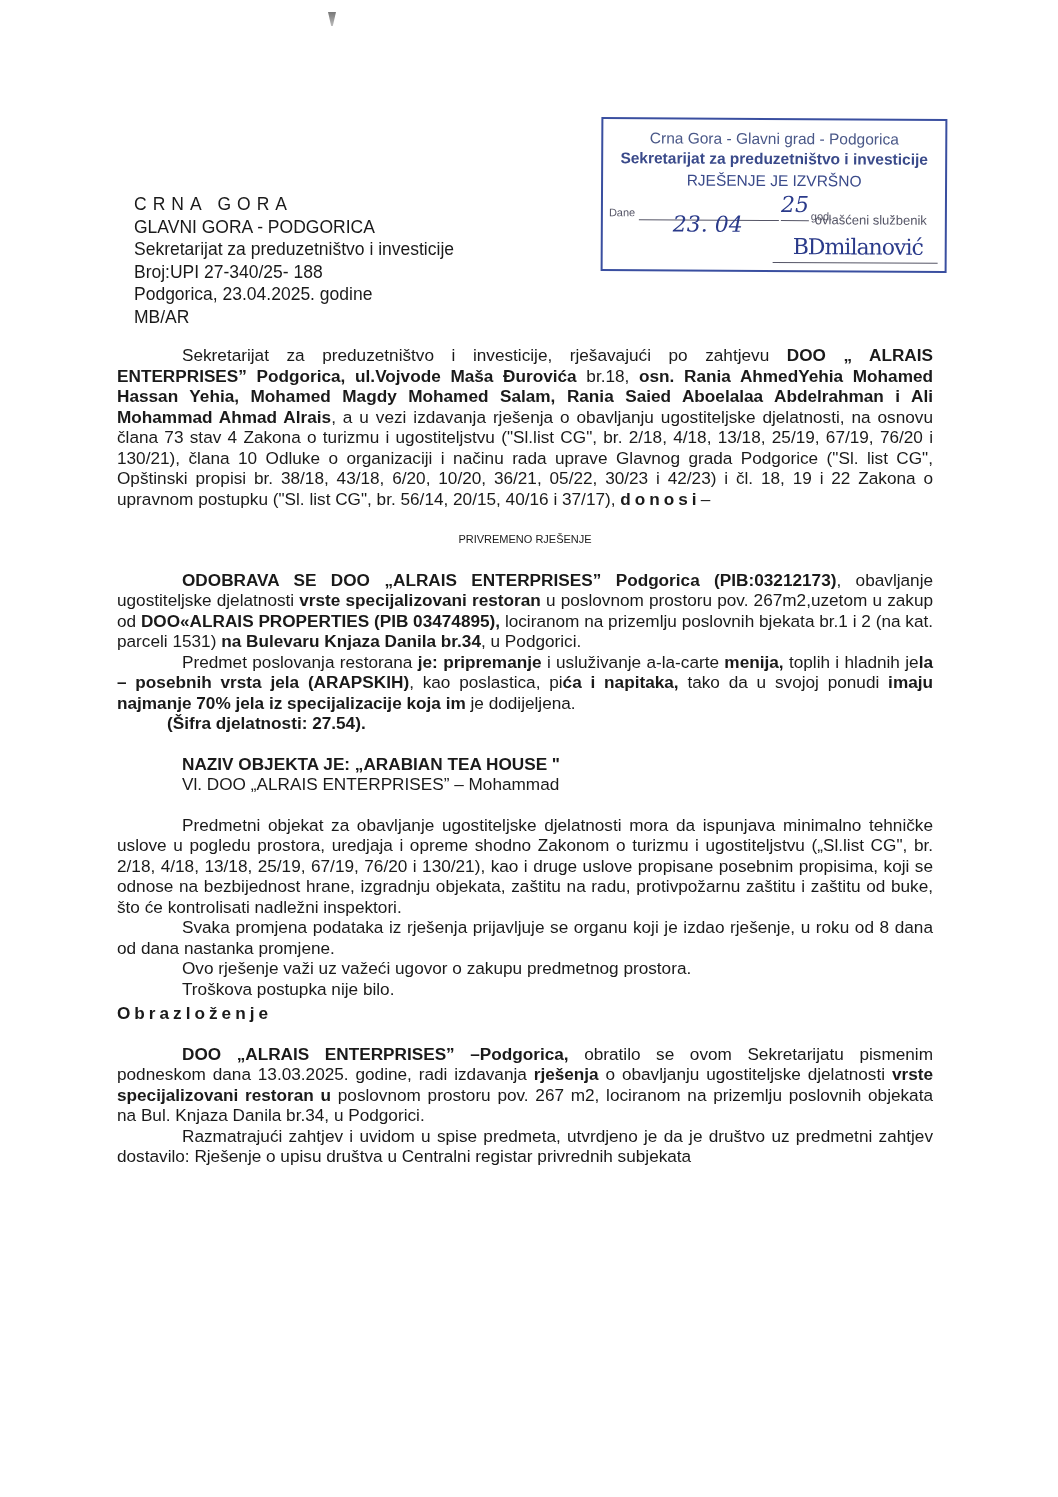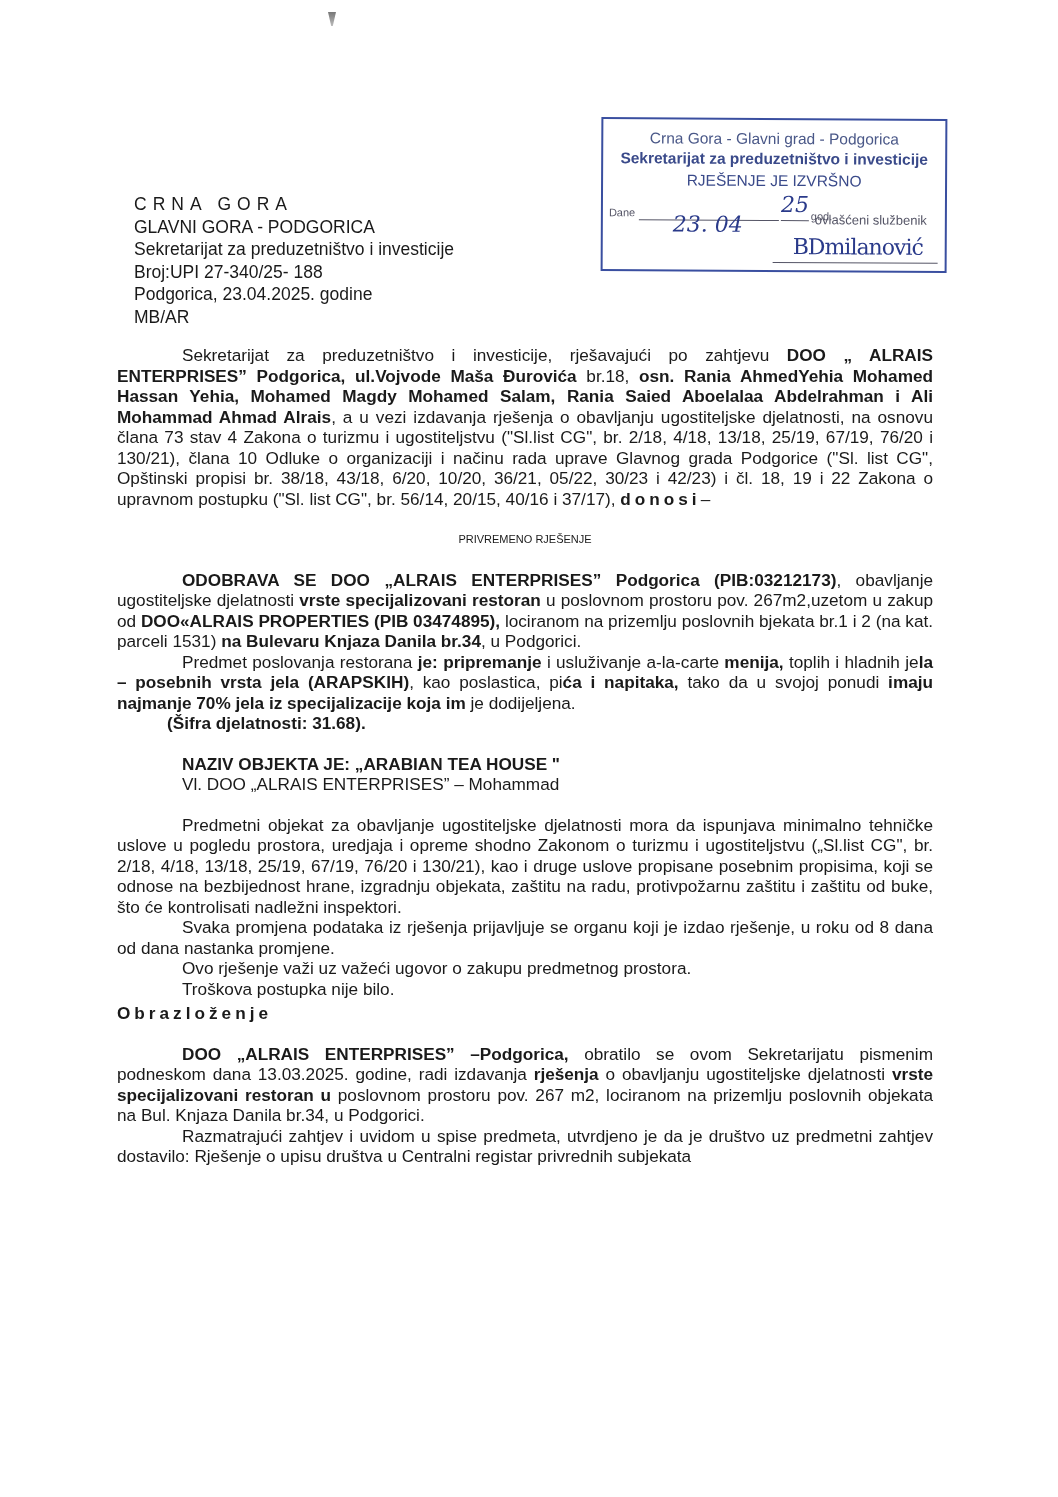--- a/index.html
+++ b/index.html
@@ -71,21 +71,21 @@
 
     <p class="ind"><span>Sekretarijat za preduzetništvo i investicije, rješavajući po zahtjevu </span><span class="b">DOO „ ALRAIS ENTERPRISES” Podgorica, ul.Vojvode Maša Đurovića</span><span> br.18, </span><span class="b">osn. Rania AhmedYehia Mohamed Hassan Yehia, Mohamed Magdy Mohamed Salam, Rania Saied Aboelalaa Abdelrahman i Ali Mohammad Ahmad Alrais</span><span>, a u vezi  izdavanja  rješenja o obavljanju ugostiteljske djelatnosti, na osnovu člana 73 stav 4  Zakona o turizmu i ugostiteljstvu  ("Sl.list CG", br. 2/18, 4/18, 13/18, 25/19, 67/19, 76/20 i 130/21), člana 10 Odluke o organizaciji i načinu rada uprave Glavnog grada  Podgorice ("Sl. list CG", Opštinski propisi br. 38/18, 43/18, 6/20, 10/20, 36/21, 05/22, 30/23 i 42/23) i čl. 18, 19 i 22 Zakona o  upravnom  postupku ("Sl. list CG", br. 56/14, 20/15, 40/16 i 37/17), </span><span class="spaced">donosi</span><span>–</span></p>
 
     <div class="gap"></div>
     <div class="title">PRIVREMENO RJEŠENJE</div>
     <div class="gap"></div>
 
     <p class="ind"><span class="b">ODOBRAVA SE DOO „ALRAIS ENTERPRISES” Podgorica (PIB:03212173)</span><span>, obavljanje ugostiteljske djelatnosti </span><span class="b">vrste  specijalizovani restoran</span><span> u poslovnom prostoru  pov. 267m2,uzetom u zakup od </span><span class="b">DOO«ALRAIS PROPERTIES (PIB 03474895), </span><span>lociranom na prizemlju poslovnih bjekata br.1 i 2 (na kat. parceli 1531) </span><span class="b">na Bulevaru Knjaza Danila br.34</span><span>, u Podgorici.</span></p>
 
     <p class="ind"><span>Predmet poslovanja restorana </span><span class="b">je: pripremanje</span><span> i usluživanje a-la-carte  </span><span class="b">menija,</span><span> toplih i hladnih je</span><span class="b">la – posebnih  vrsta  jela  (ARAPSKIH)</span><span>, kao poslastica, pi</span><span class="b">ća  i napitaka,</span><span> tako da u svojoj ponudi </span><span class="b">imaju najmanje 70% jela iz  specijalizacije  koja  im</span><span>  je dodijeljena.</span></p>
-    <p class="b" style="padding-left:50px">(Šifra djelatnosti: 31.68).</p>
+    <p class="b" style="padding-left:50px">(Šifra djelatnosti: 27.54).</p>
 
     <div class="gap"></div>
     <p class="nz">NAZIV OBJEKTA JE:  „ARABIAN TEA HOUSE "</p>
     <p class="nz" style="font-weight:normal"><span>Vl. DOO „ALRAIS ENTERPRISES” – Mohammad</span></p>
     <div class="gap"></div>
 
     <p class="ind">Predmetni objekat za obavljanje ugostiteljske djelatnosti mora da ispunjava  minimalno tehničke uslove u pogledu  prostora, uredjaja i opreme shodno Zakonom o turizmu i ugostiteljstvu („Sl.list CG", br. 2/18, 4/18, 13/18, 25/19, 67/19, 76/20 i 130/21), kao i druge uslove propisane posebnim propisima, koji  se odnose na  bezbijednost  hrane, izgradnju objekata, zaštitu na radu, protivpožarnu zaštitu i zaštitu od  buke,  što će kontrolisati  nadležni inspektori.</p>
     <p class="ind">Svaka promjena podataka iz rješenja prijavljuje se organu koji je izdao rješenje, u roku od 8 dana od dana nastanka promjene.</p>
     <p class="ind">Ovo rješenje važi uz važeći ugovor o zakupu predmetnog prostora.</p>
     <p class="ind">Troškova postupka nije bilo.</p>

